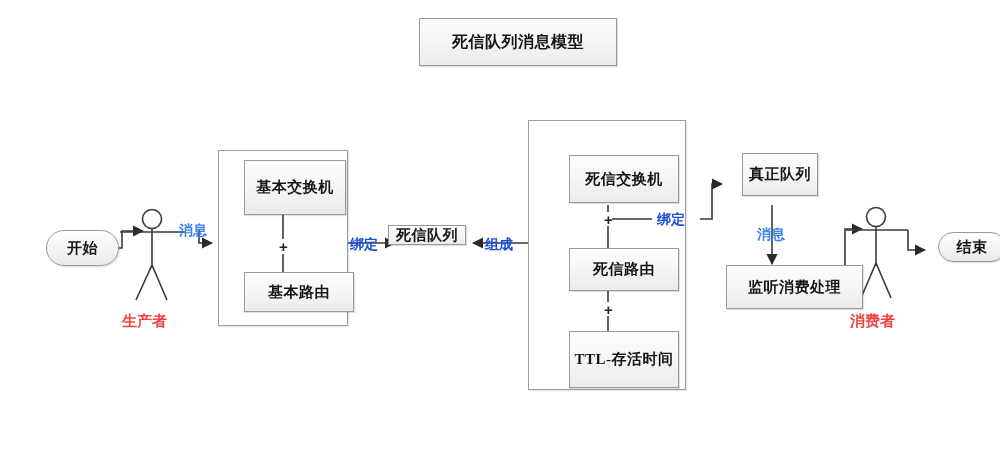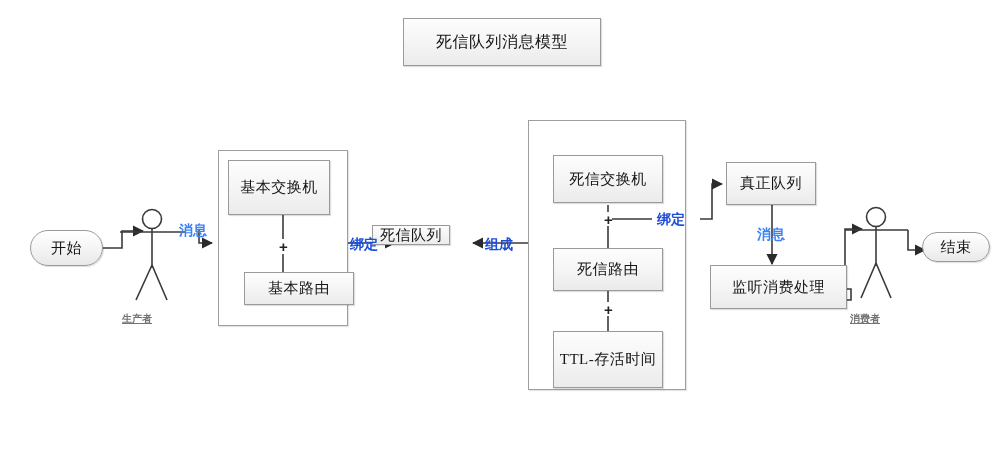--- a/index.html
+++ b/index.html
@@ -23,24 +23,25 @@
   .node {
     position: absolute;
     box-sizing: border-box;
     display: flex;
     align-items: center;
     justify-content: center;
     text-align: center;
     background: linear-gradient(to bottom, #fdfdfd 0%, #f6f6f6 45%, #ebebeb 100%);
     border: 1px solid #9a9a9a;
     color: #161616;
-    font-weight: normal;
+    font-weight: bold;
     font-size: 15px;
     letter-spacing: 0.5px;
     box-shadow: 1px 1px 1px rgba(0,0,0,0.13);
+    margin-left: 16px;
   }
   .node.title-node {
     font-size: 16px;
   }
   .rounded {
     border-radius: 22px;
     background: linear-gradient(to bottom, #ffffff 0%, #f7f7f7 40%, #e9e9e9 100%);
   }
   .container-box {
     position: absolute;
@@ -63,25 +64,24 @@
     font-weight: bold;
     color: #3b82f6;
     white-space: nowrap;
     font-family: "Liberation Serif", "DejaVu Serif", serif;
   }
   .edge-label.red {
     color: #1d4ed8;
   }
   .actor-label {
     position: absolute;
-    font-size: 10px;
+    font-size: 15px;
     font-weight: bold;
-    color: #737373;
+    color: #ef4444;
     white-space: nowrap;
-    text-decoration: underline;
   }
   svg { overflow: visible; }
 </style>
 </head>
 <body>
 
 <svg id="canvas" viewBox="0 0 1000 450" xmlns="http://www.w3.org/2000/svg">
   <defs>
     <marker id="arrowDark" viewBox="0 0 10 10" refX="9" refY="5" markerWidth="7" markerHeight="7" orient="auto-start-reverse">
       <path d="M 0 0 L 10 5 L 0 10 z" fill="#2b2b2b"></path>
@@ -134,29 +134,29 @@
 <div class="container-box" style="left:218px; top:150px; width:130px; height:176px;"></div>
 <div class="container-box" style="left:528px; top:120px; width:158px; height:270px;"></div>
 
 <div class="node title-node" style="left:403px; top:18px; width:198px; height:48px;">死信队列消息模型</div>
 
 <div class="node rounded" style="left:30px; top:230px; width:73px; height:36px;">开始</div>
 
 <div class="node rounded" style="left:922px; top:232px; width:68px; height:30px;">结束</div>
 
 <div class="node" style="left:228px; top:160px; width:102px; height:55px;">基本交换机</div>
-<div class="node" style="left:244px; top:272px; width:110px; height:33px;">基本路由</div>
+<div class="node" style="left:228px; top:272px; width:110px; height:40px;">基本路由</div>
 
 <div class="node" style="left:372px; top:225px; width:78px; height:20px;">死信队列</div>
 
 <div class="node" style="left:553px; top:155px; width:110px; height:48px;">死信交换机</div>
 <div class="node" style="left:553px; top:248px; width:110px; height:43px;">死信路由</div>
 <div class="node" style="left:553px; top:331px; width:110px; height:57px;">TTL-存活时间</div>
 
-<div class="node" style="left:726px; top:162px; width:90px; height:43px;">真正队列</div>
+<div class="node" style="left:726px; top:153px; width:76px; height:43px;">真正队列</div>
 <div class="node" style="left:710px; top:265px; width:137px; height:44px;">监听消费处理</div>
 
 <span class="plus" style="left:279px; top:239px;">+</span>
 <span class="plus" style="left:604px; top:212px;">+</span>
 <span class="plus" style="left:604px; top:302px;">+</span>
 
 <span class="edge-label" style="left:179px; top:222px;">消息</span>
 
 <span class="edge-label red" style="left:350px; top:236px;">绑定</span>
 

